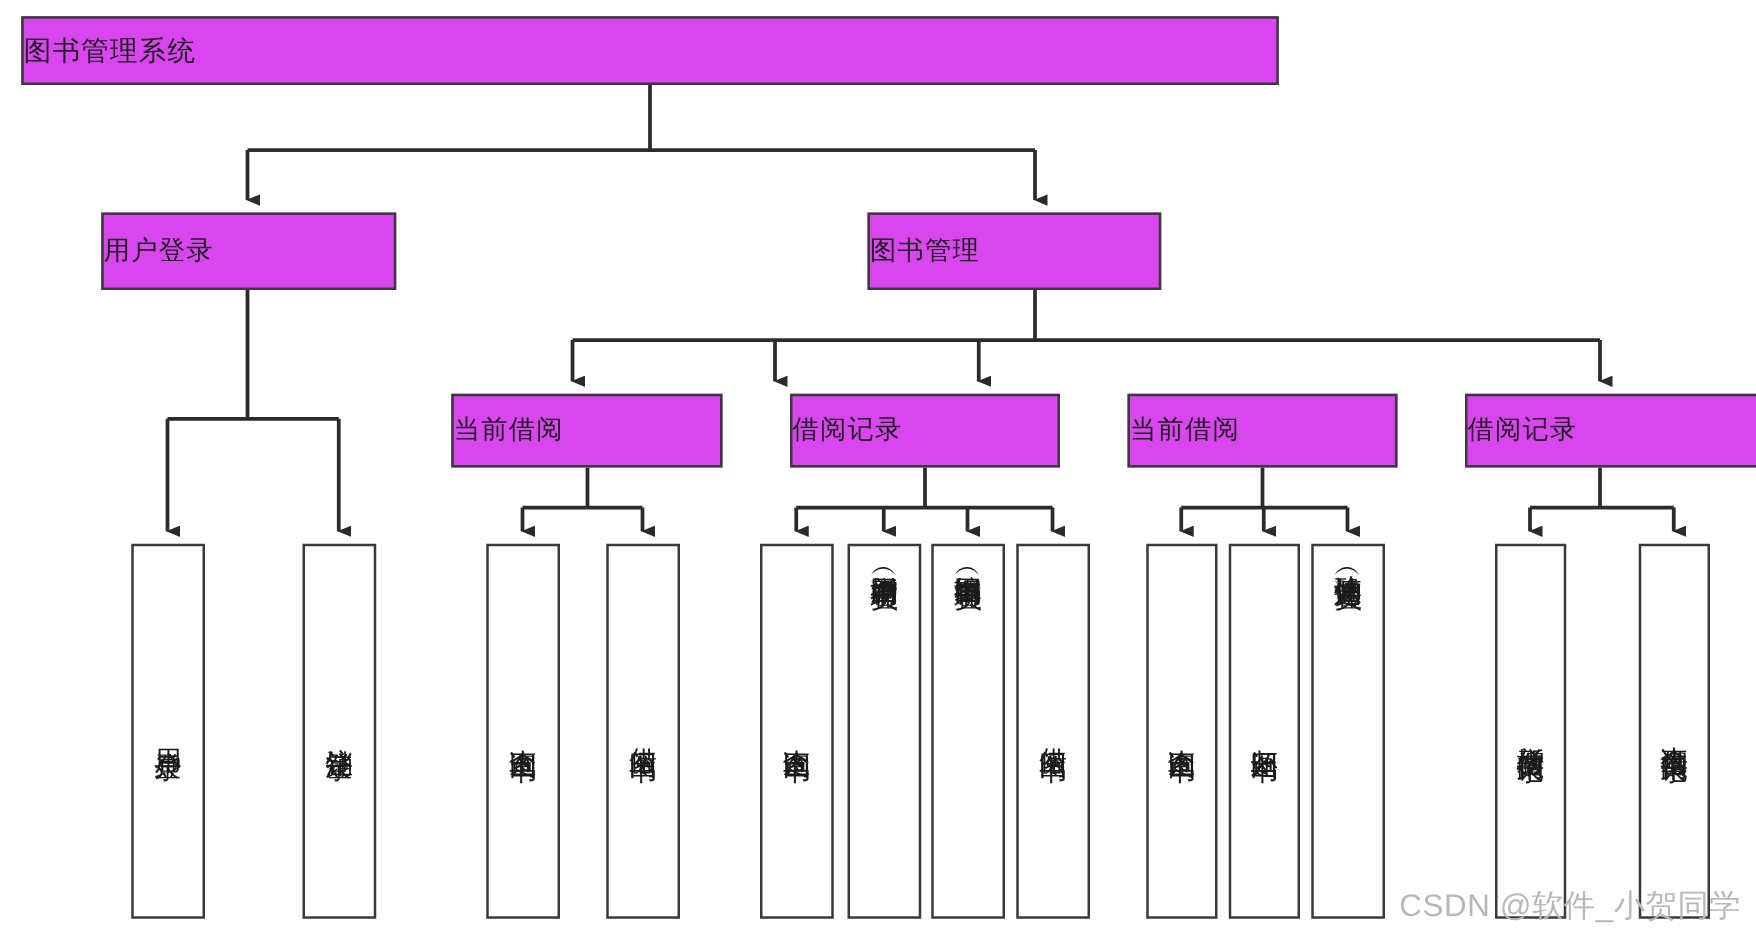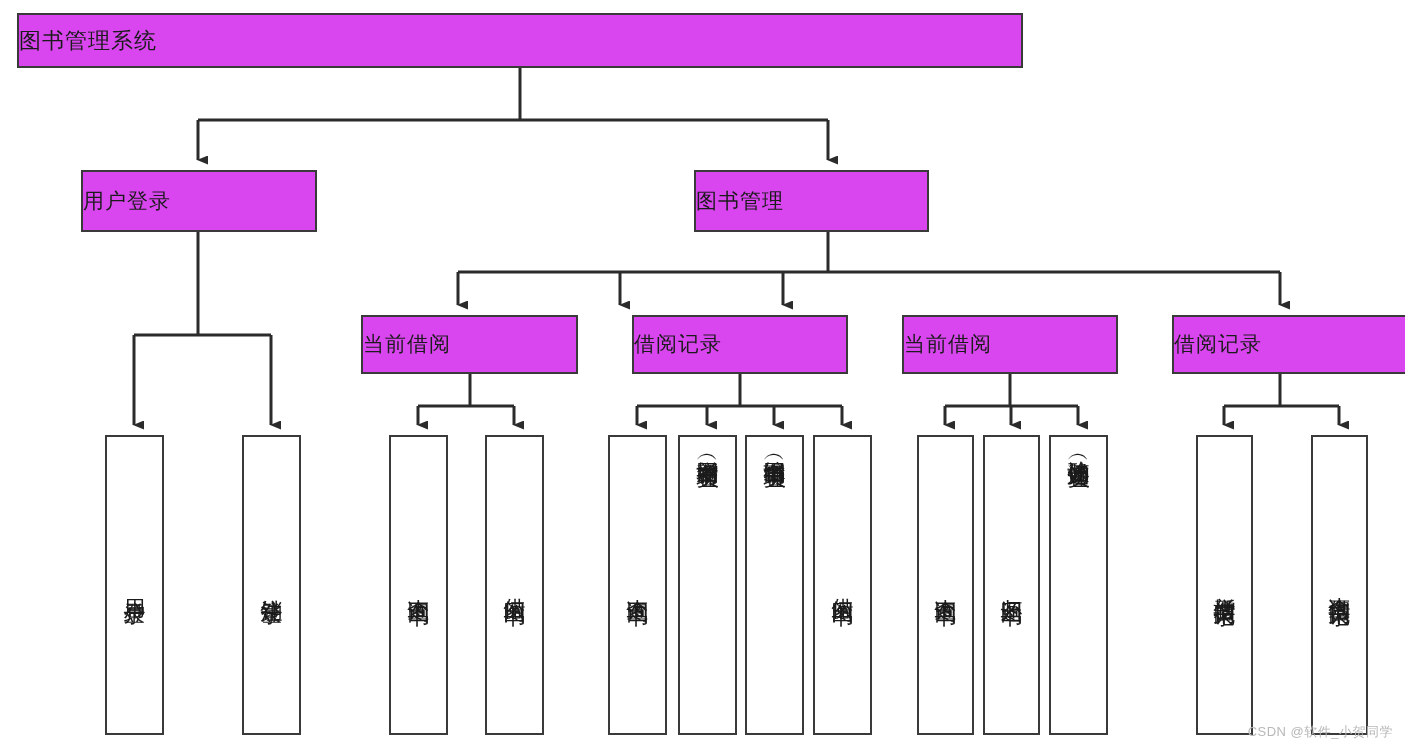--- a/index.html
+++ b/index.html
@@ -50,21 +50,21 @@
     color:#1b1b1b;
     white-space:nowrap;
   }
   .leaf.tall .vlbl{letter-spacing:1px;}
   .leaf.centered{align-items:center;padding-top:0;}
 
   #watermark{
     position:absolute;
     right:12px;
     bottom:6px;
-    font-size:13px;
+    font-size:25px;
     color:#b8b8b8;
     letter-spacing:0.5px;
     white-space:nowrap;
     pointer-events:none;
   }
 </style>
 </head>
 <body>
 
 <div id="canvas">

